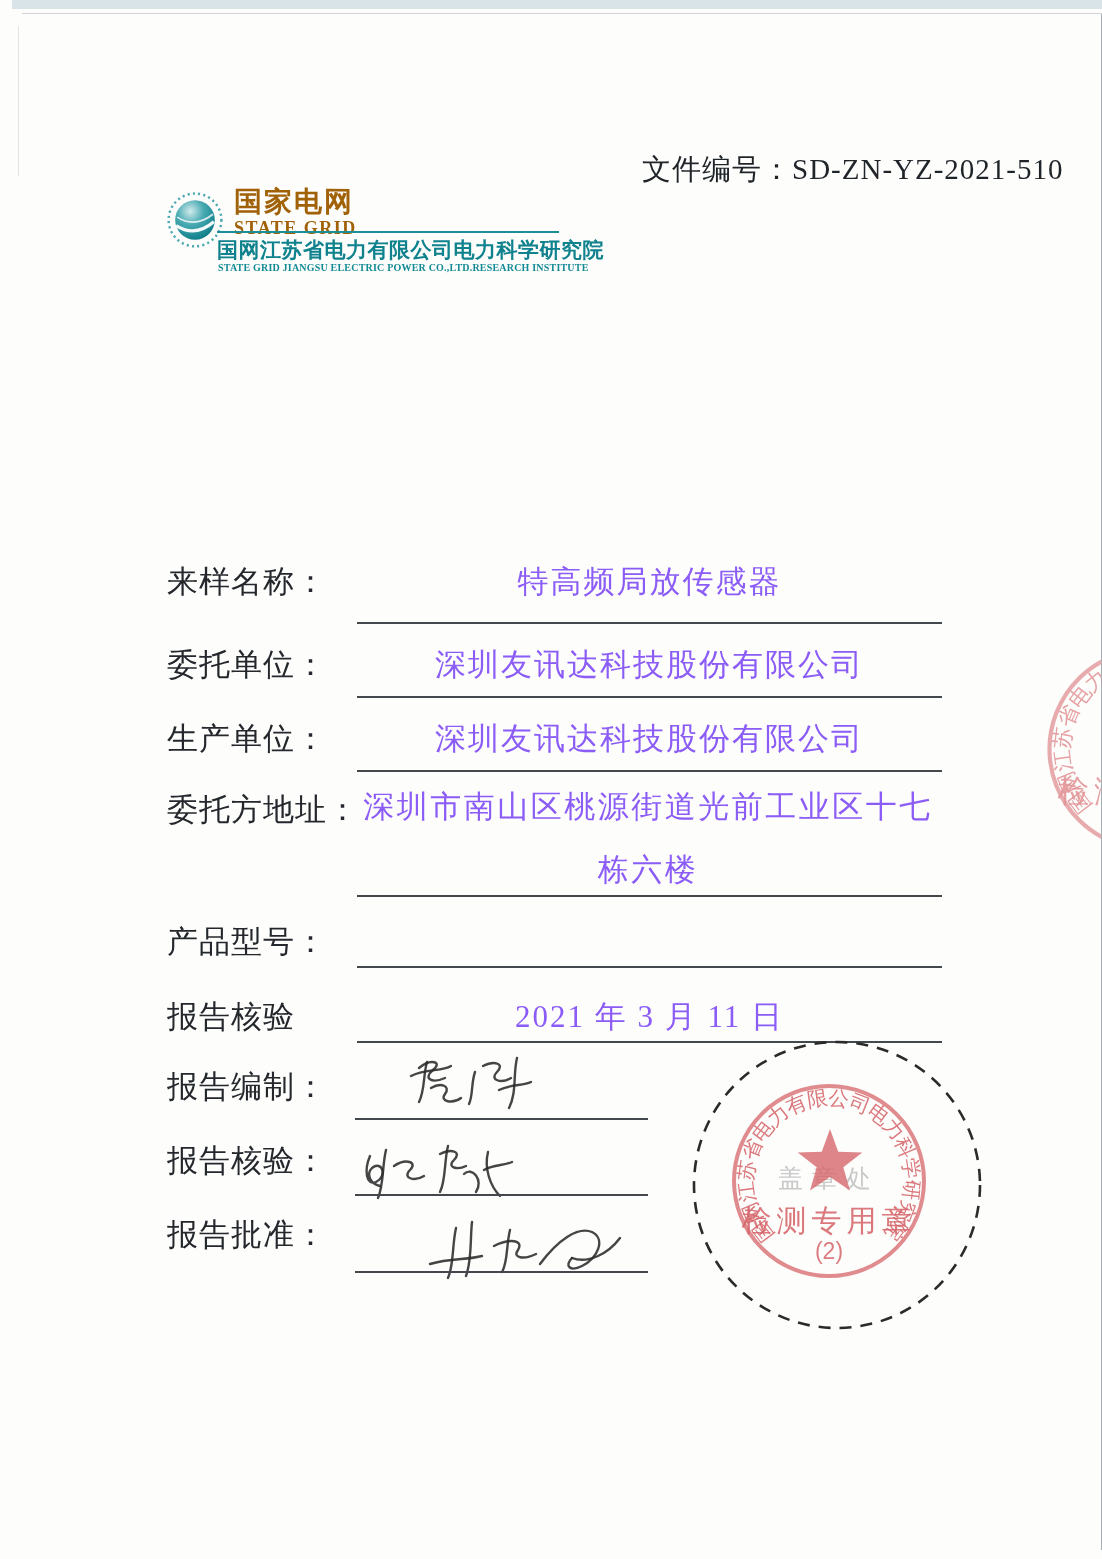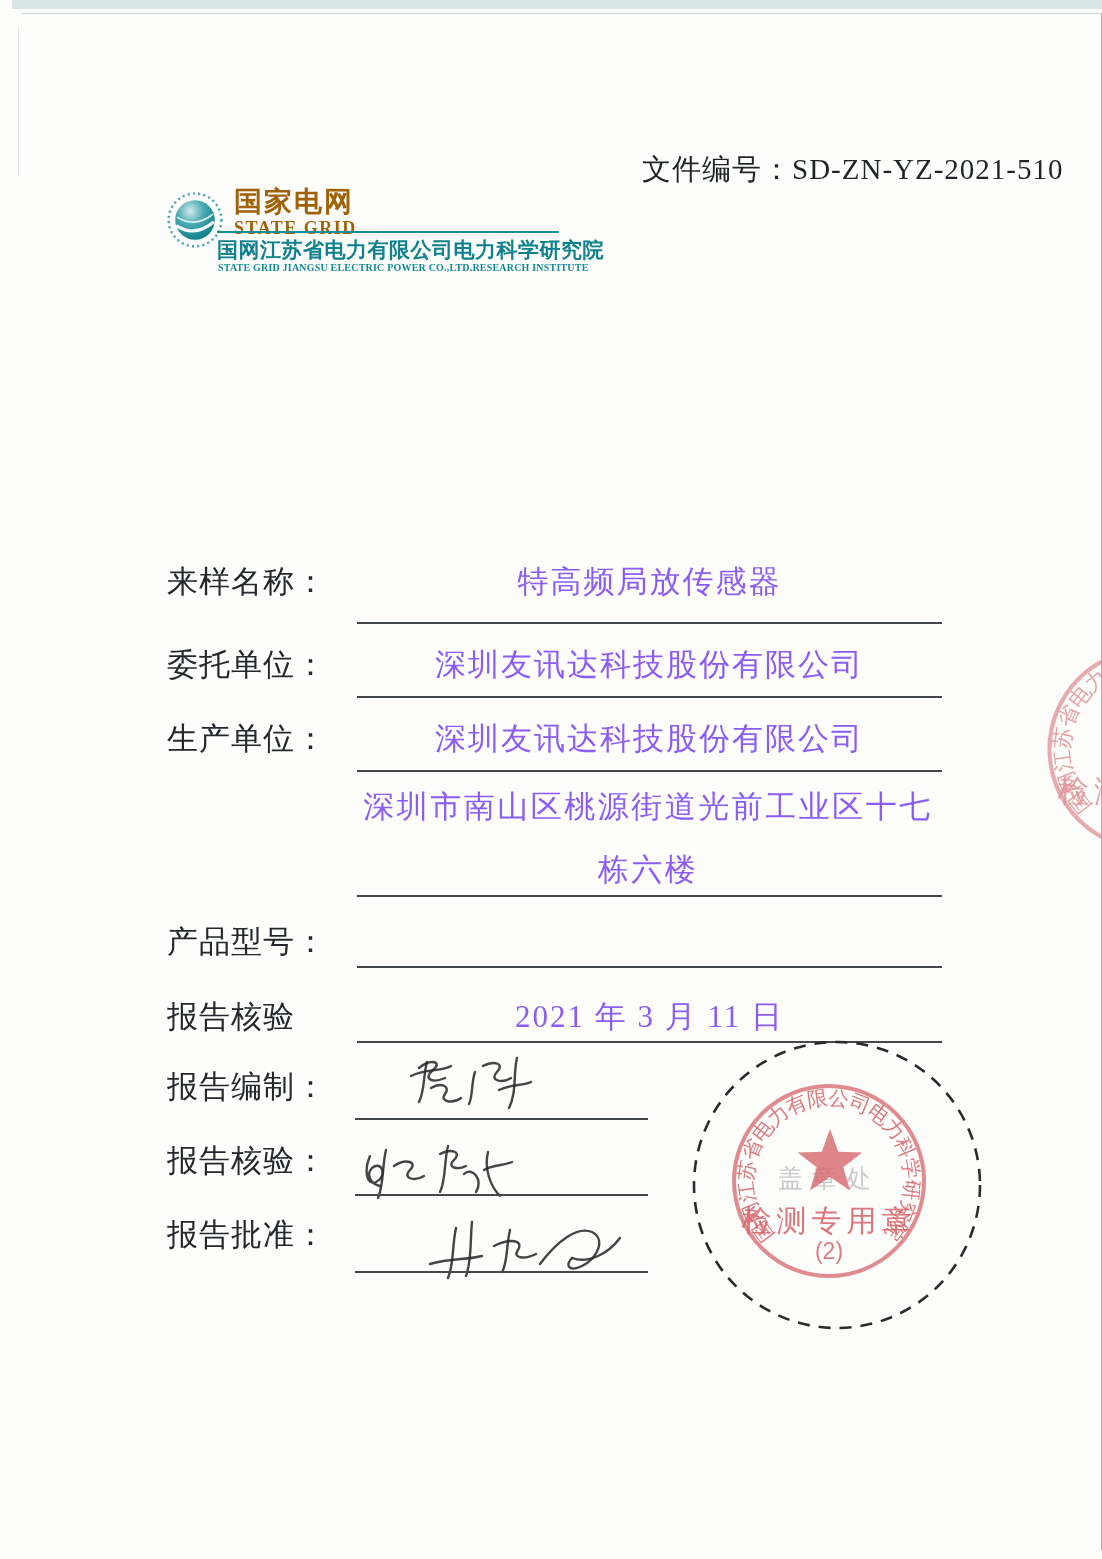--- a/index.html
+++ b/index.html
@@ -88,20 +88,21 @@
   <div class="fline" style="top:622px"></div>
 
   <div class="flabel" style="top:644px">委托单位：</div>
   <div class="fvalue" style="top:644px">深圳友讯达科技股份有限公司</div>
   <div class="fline" style="top:696px"></div>
 
   <div class="flabel" style="top:718px">生产单位：</div>
   <div class="fvalue" style="top:718px">深圳友讯达科技股份有限公司</div>
   <div class="fline" style="top:770px"></div>
 
+  <div class="flabel" style="top:789px">委托方地址：</div>
   <div class="fvalue wide" style="top:849px">栋六楼</div>
   <div class="fvalue wide" style="top:786px">深圳市南山区桃源街道光前工业区十七</div>
   <div class="fline" style="top:895px"></div>
 
   <div class="flabel" style="top:921px">产品型号：</div>
   <div class="fline" style="top:966px"></div>
 
   <div class="flabel" style="top:996px">报告核验</div>
   <div class="fvalue" style="top:996px">2021 年 3 月 11 日</div>
   <div class="fline" style="top:1041px"></div>

